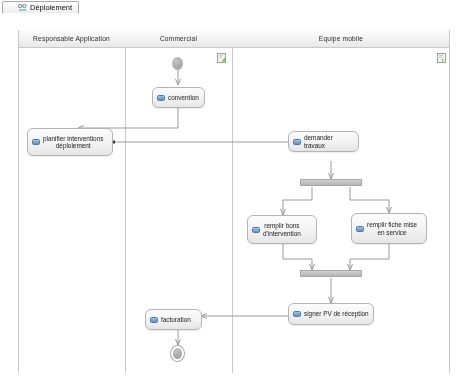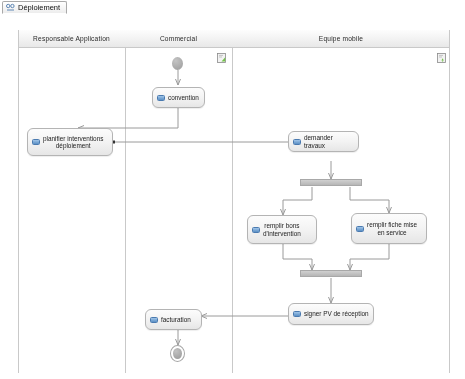--- a/index.html
+++ b/index.html
@@ -13,21 +13,21 @@
 
   
   #tabstrip{
     position:absolute;left:0;top:0;width:465px;height:15px;
     background:#ffffff;
     border-bottom:1px solid #b8b8b8;
   }
   #tab{
     position:absolute;left:2px;top:1px;height:13px;
     display:flex;align-items:center;gap:3px;
-    padding:0 6px 0 3px;
+    padding:0 6px 0 15px;
     background:linear-gradient(#ffffff,#ededed);
     border:1px solid #a9a9a9;
     border-bottom:1px solid #ffffff;
     border-radius:2px 2px 0 0;
     box-sizing:border-box;
   }
   #tab-label{font-size:7.5px;color:#101010;white-space:nowrap;line-height:11px;}
   .tabicon{width:9px;height:9px;display:block;flex:0 0 auto;}
 
   

